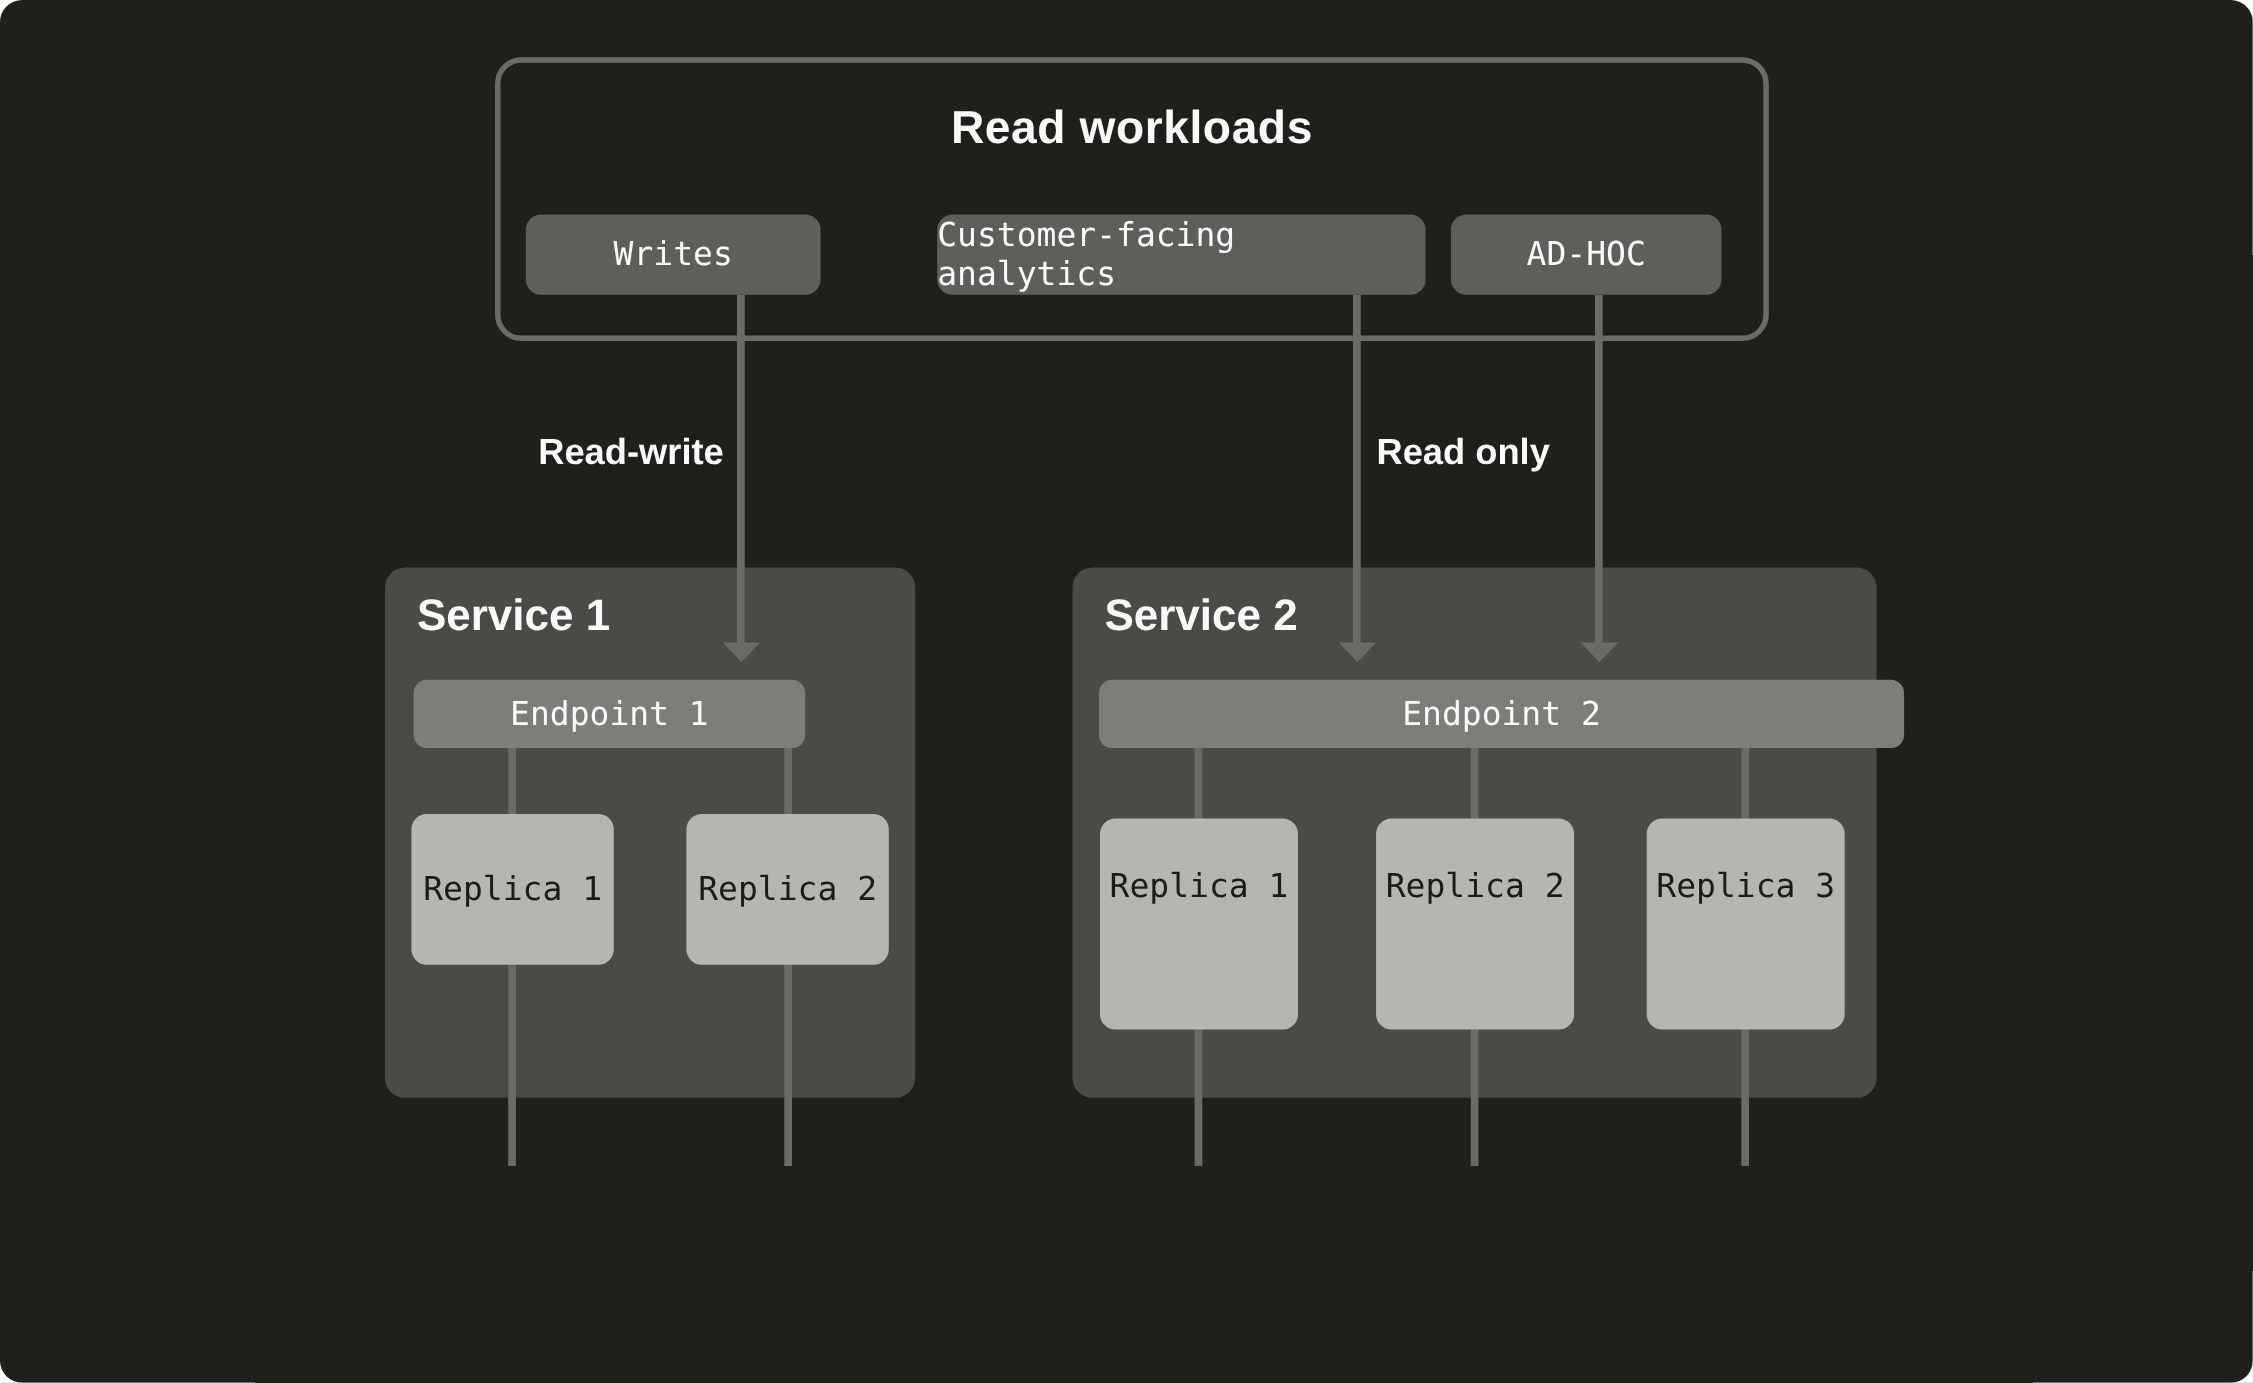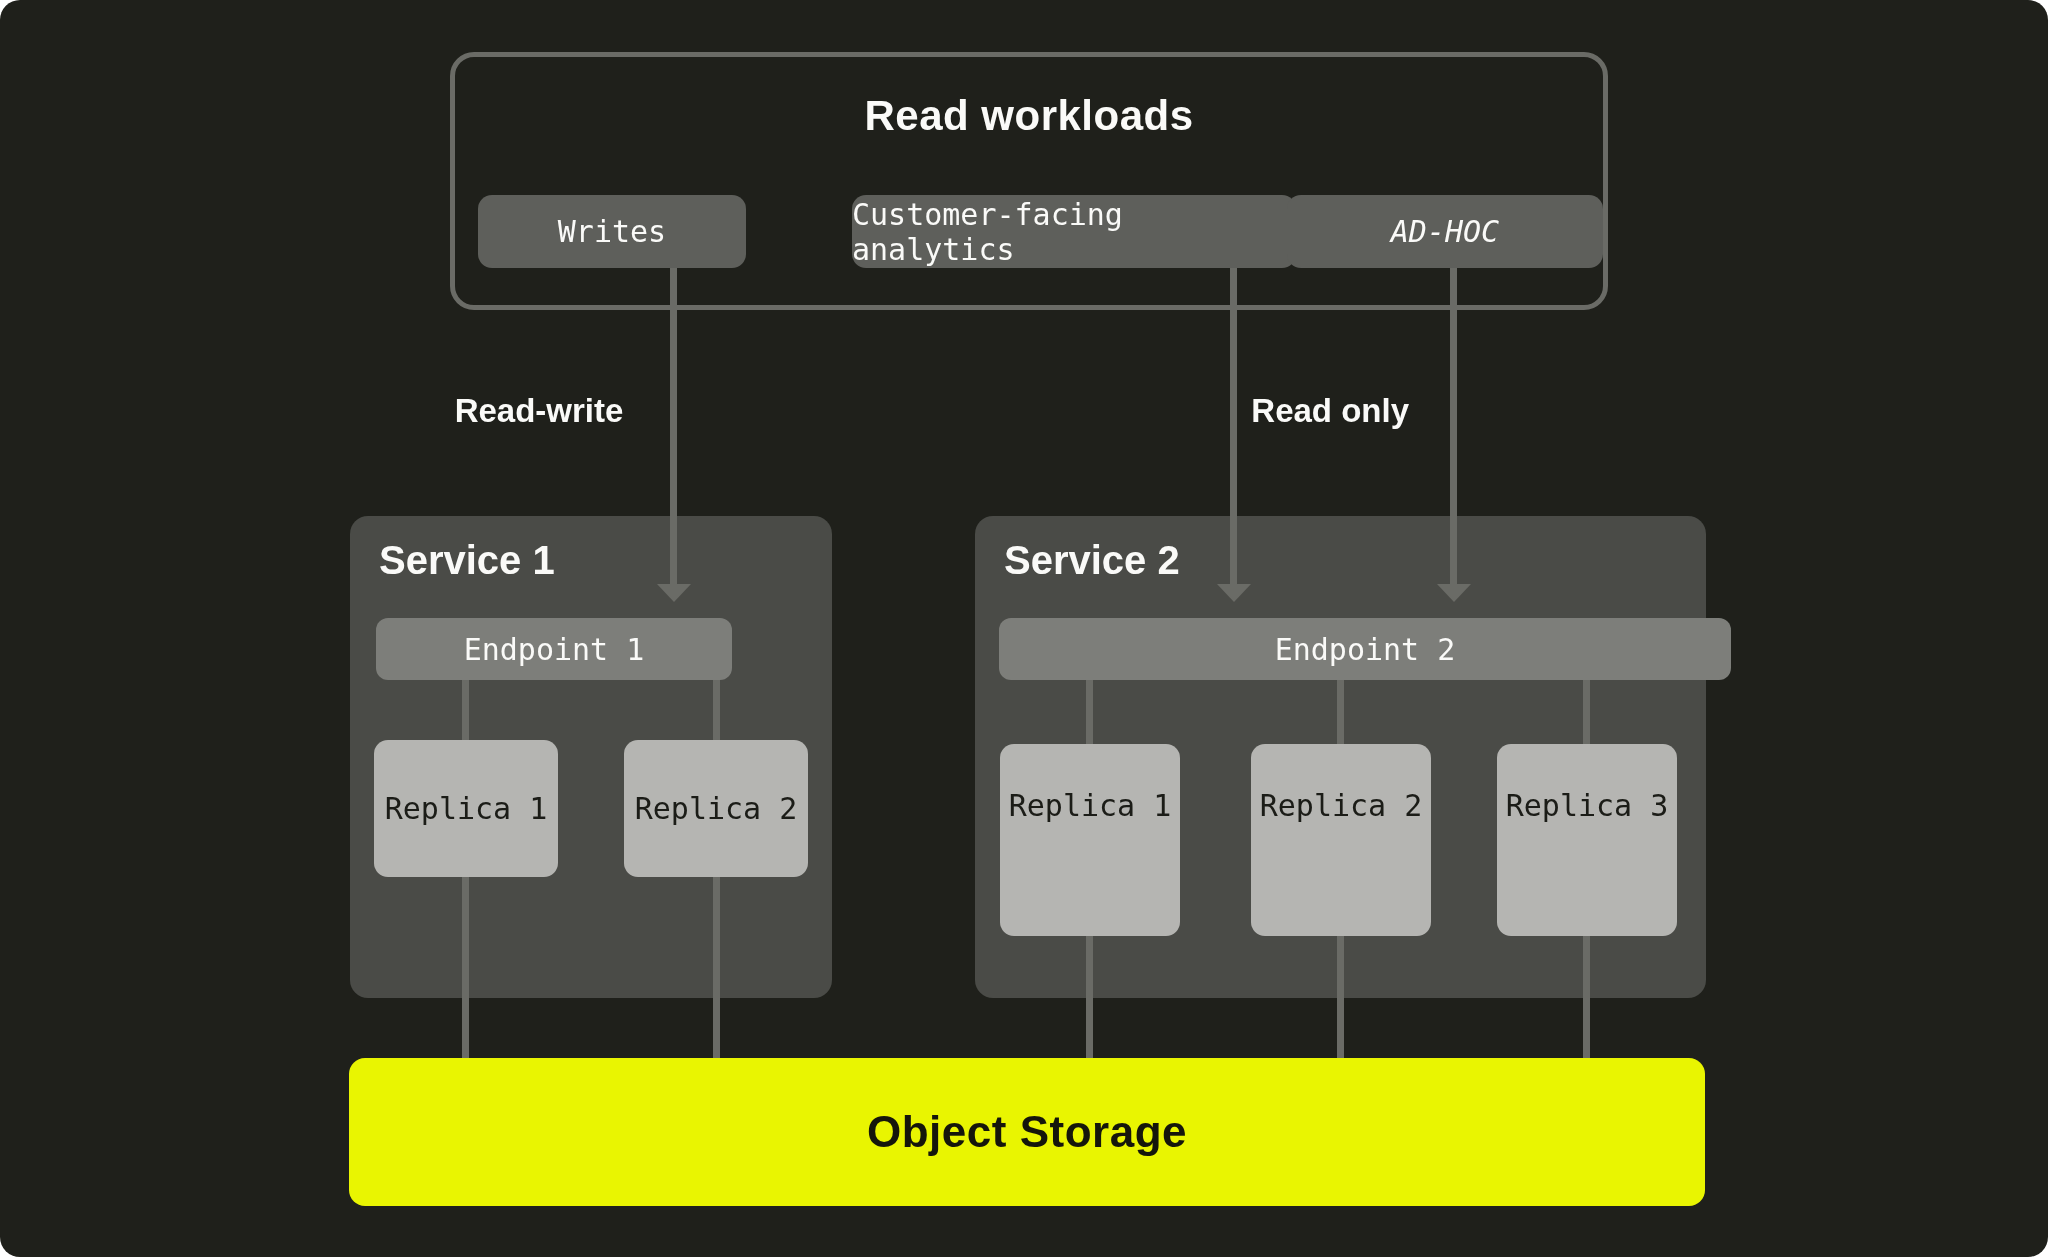--- a/index.html
+++ b/index.html
@@ -25,21 +25,21 @@
     position:absolute;left:0;top:35px;width:100%;text-align:center;
     color:var(--text_light);font-size:42px;font-weight:700;letter-spacing:.5px;
   }
   .chip{
     position:absolute;top:138px;height:73px;background:var(--chip);border-radius:14px;
     display:flex;align-items:center;justify-content:center;
     color:var(--text_light);font-size:30px;
   }
   .chip-writes{left:23px;width:268px;}
   .chip-analytics{left:397px;width:444px;}
-  .chip-adhoc{left:832px;width:316px;font-style:italic;}
+  .chip-adhoc{left:864px;width:246px;}
 
   
   .edge-line{
     position:absolute;top:268px;width:7px;height:318px;background:var(--line);z-index:4;
   }
   .edge-writes{left:670px;}
   .edge-analytics{left:1230px;}
   .edge-adhoc{left:1450px;}
   .arrowhead{
     position:absolute;top:584px;width:0;height:0;z-index:4;
@@ -47,21 +47,21 @@
     border-top:18px solid var(--line);
   }
   .arrow-writes{left:657px;}
   .arrow-analytics{left:1217px;}
   .arrow-adhoc{left:1437px;}
 
   .edge-label{
     position:absolute;top:392px;color:var(--text_light);
     font-size:33px;font-weight:700;z-index:4;
   }
-  .label-read-write{left:420px;width:238px;text-align:center;}
+  .label-read-write{left:420px;width:238px;text-align:right;}
   .label-read-only{left:1199px;width:210px;text-align:right;}
 
   
   .service{
     position:absolute;top:516px;height:482px;background:var(--service_box);
     border-radius:18px;z-index:1;
   }
   .service-1{left:350px;width:482px;}
   .service-2{left:975px;width:731px;}
   .service-name{
@@ -138,15 +138,14 @@
     <div class="service-name">Service 2</div>
     <div class="drop-line s2-l1"></div>
     <div class="drop-line s2-l2"></div>
     <div class="drop-line s2-l3"></div>
     <div class="endpoint mono">Endpoint 2</div>
     <div class="replica mono s2-r1">Replica 1</div>
     <div class="replica mono s2-r2">Replica 2</div>
     <div class="replica mono s2-r3">Replica 3</div>
   </div>
 
-  <div class="storage-bar">Object Storage</div>
 
 </div>
 
 </body></html>

